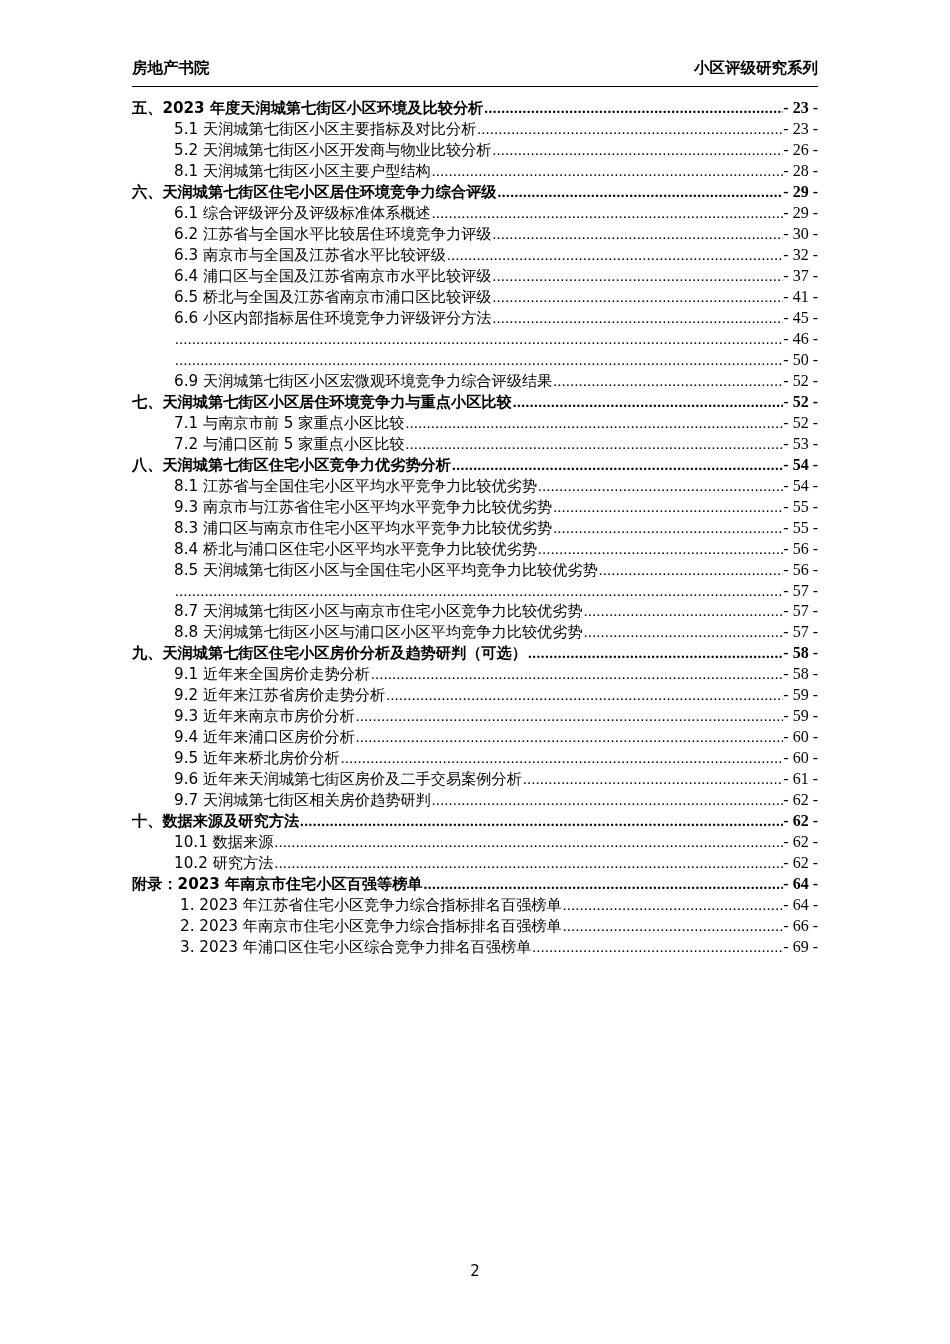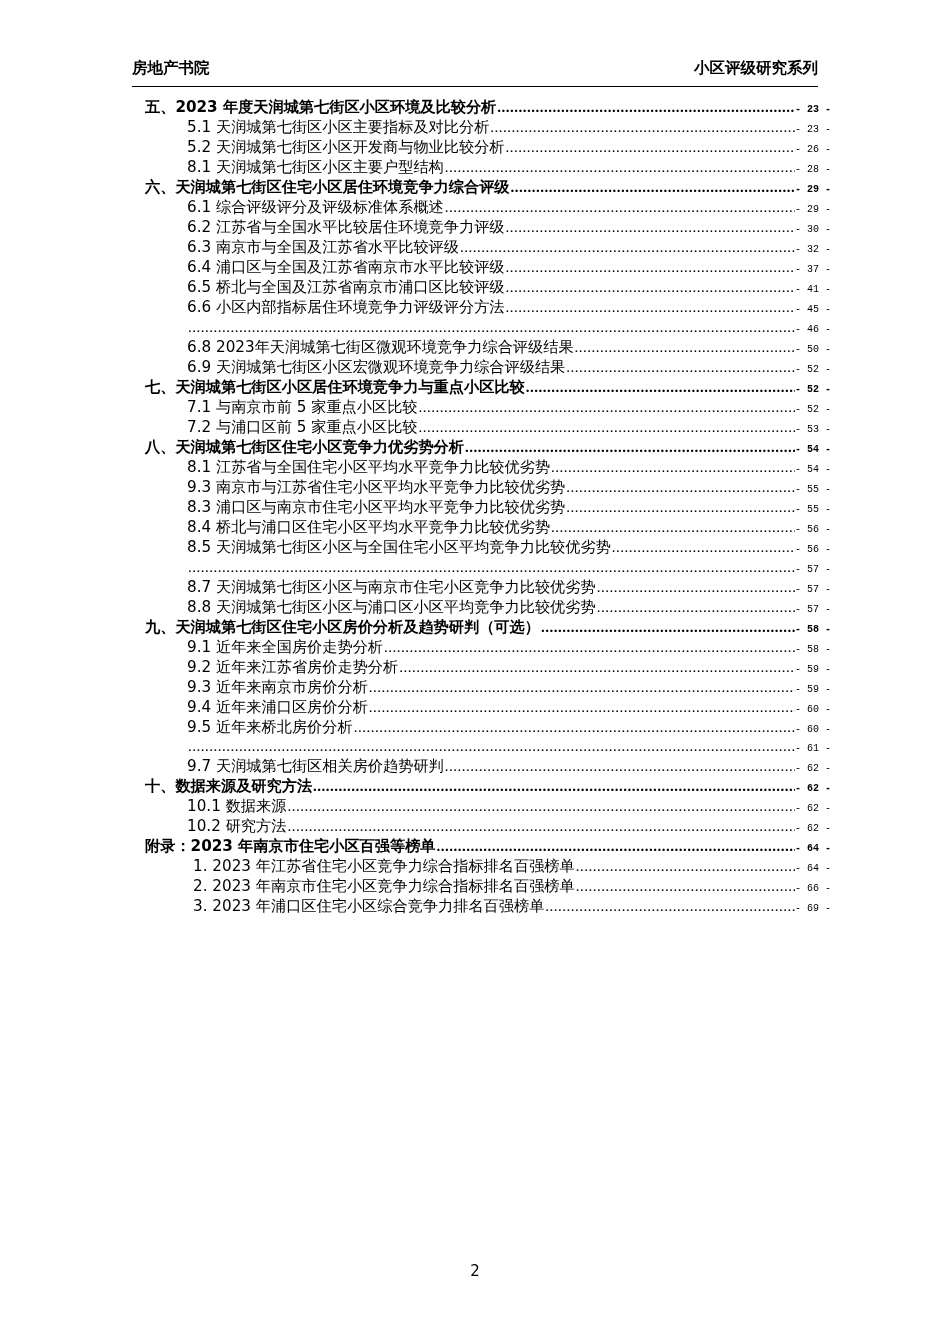--- a/index.html
+++ b/index.html
@@ -39,21 +39,21 @@
     position: absolute;
     top: 86px;
     left: 132px;
     right: 132px;
     border-bottom: 1px solid #000;
     height: 0;
   }
   .toc {
     position: absolute;
     top: 98px;
-    left: 145px;
+    left: 132px;
     width: 686px;
   }
   .toc-line {
     display: flex;
     align-items: baseline;
     white-space: nowrap;
     line-height: 1.0;
     margin: 0;
     padding: 2.4px 0;
     font-size: 15.2px;
@@ -69,22 +69,22 @@
     white-space: nowrap;
     font-family: "Liberation Serif", serif;
     font-size: 15px;
     letter-spacing: 0.5px;
     color: #000;
     padding: 0 1px;
     min-width: 10px;
   }
   .toc-line .page-no {
     flex: 0 0 auto;
-    font-family: Liberation Mono, monospace;
-    font-size: 10px;
+    font-family: Liberation Serif, serif;
+    font-size: 16px;
   }
   
   .lvl1 {
     font-weight: bold;
     padding-left: 0px;
   }
   .lvl1 .label, .lvl1 .page-no { font-weight: bold; }
   .lvl2 {
     padding-left: 42px;
     font-weight: normal;
@@ -170,21 +170,20 @@
       <div class="toc-line lvl2">
         <span class="label">6.6 小区内部指标居住环境竞争力评级评分方法</span>
         <span class="dots">........................................................................................................................................................................................................</span>
         <span class="page-no">- 45 -</span>
       </div>
       <div class="toc-line lvl2">
         <span class="dots">........................................................................................................................................................................................................</span>
         <span class="page-no">- 46 -</span>
       </div>
       <div class="toc-line lvl2">
-        <span class="label">6.8 2023年天润城第七街区微观环境竞争力综合评级结果</span>
         <span class="dots">........................................................................................................................................................................................................</span>
         <span class="page-no">- 50 -</span>
       </div>
       <div class="toc-line lvl2">
         <span class="label">6.9 天润城第七街区小区宏微观环境竞争力综合评级结果</span>
         <span class="dots">........................................................................................................................................................................................................</span>
         <span class="page-no">- 52 -</span>
       </div>
       <div class="toc-line lvl1">
         <span class="label">七、天润城第七街区小区居住环境竞争力与重点小区比较</span>
@@ -269,20 +268,21 @@
         <span class="label">9.4 近年来浦口区房价分析</span>
         <span class="dots">........................................................................................................................................................................................................</span>
         <span class="page-no">- 60 -</span>
       </div>
       <div class="toc-line lvl2">
         <span class="label">9.5 近年来桥北房价分析</span>
         <span class="dots">........................................................................................................................................................................................................</span>
         <span class="page-no">- 60 -</span>
       </div>
       <div class="toc-line lvl2">
+        <span class="label">9.6 近年来天润城第七街区房价及二手交易案例分析</span>
         <span class="dots">........................................................................................................................................................................................................</span>
         <span class="page-no">- 61 -</span>
       </div>
       <div class="toc-line lvl2">
         <span class="label">9.7 天润城第七街区相关房价趋势研判</span>
         <span class="dots">........................................................................................................................................................................................................</span>
         <span class="page-no">- 62 -</span>
       </div>
       <div class="toc-line lvl1">
         <span class="label">十、数据来源及研究方法</span>

